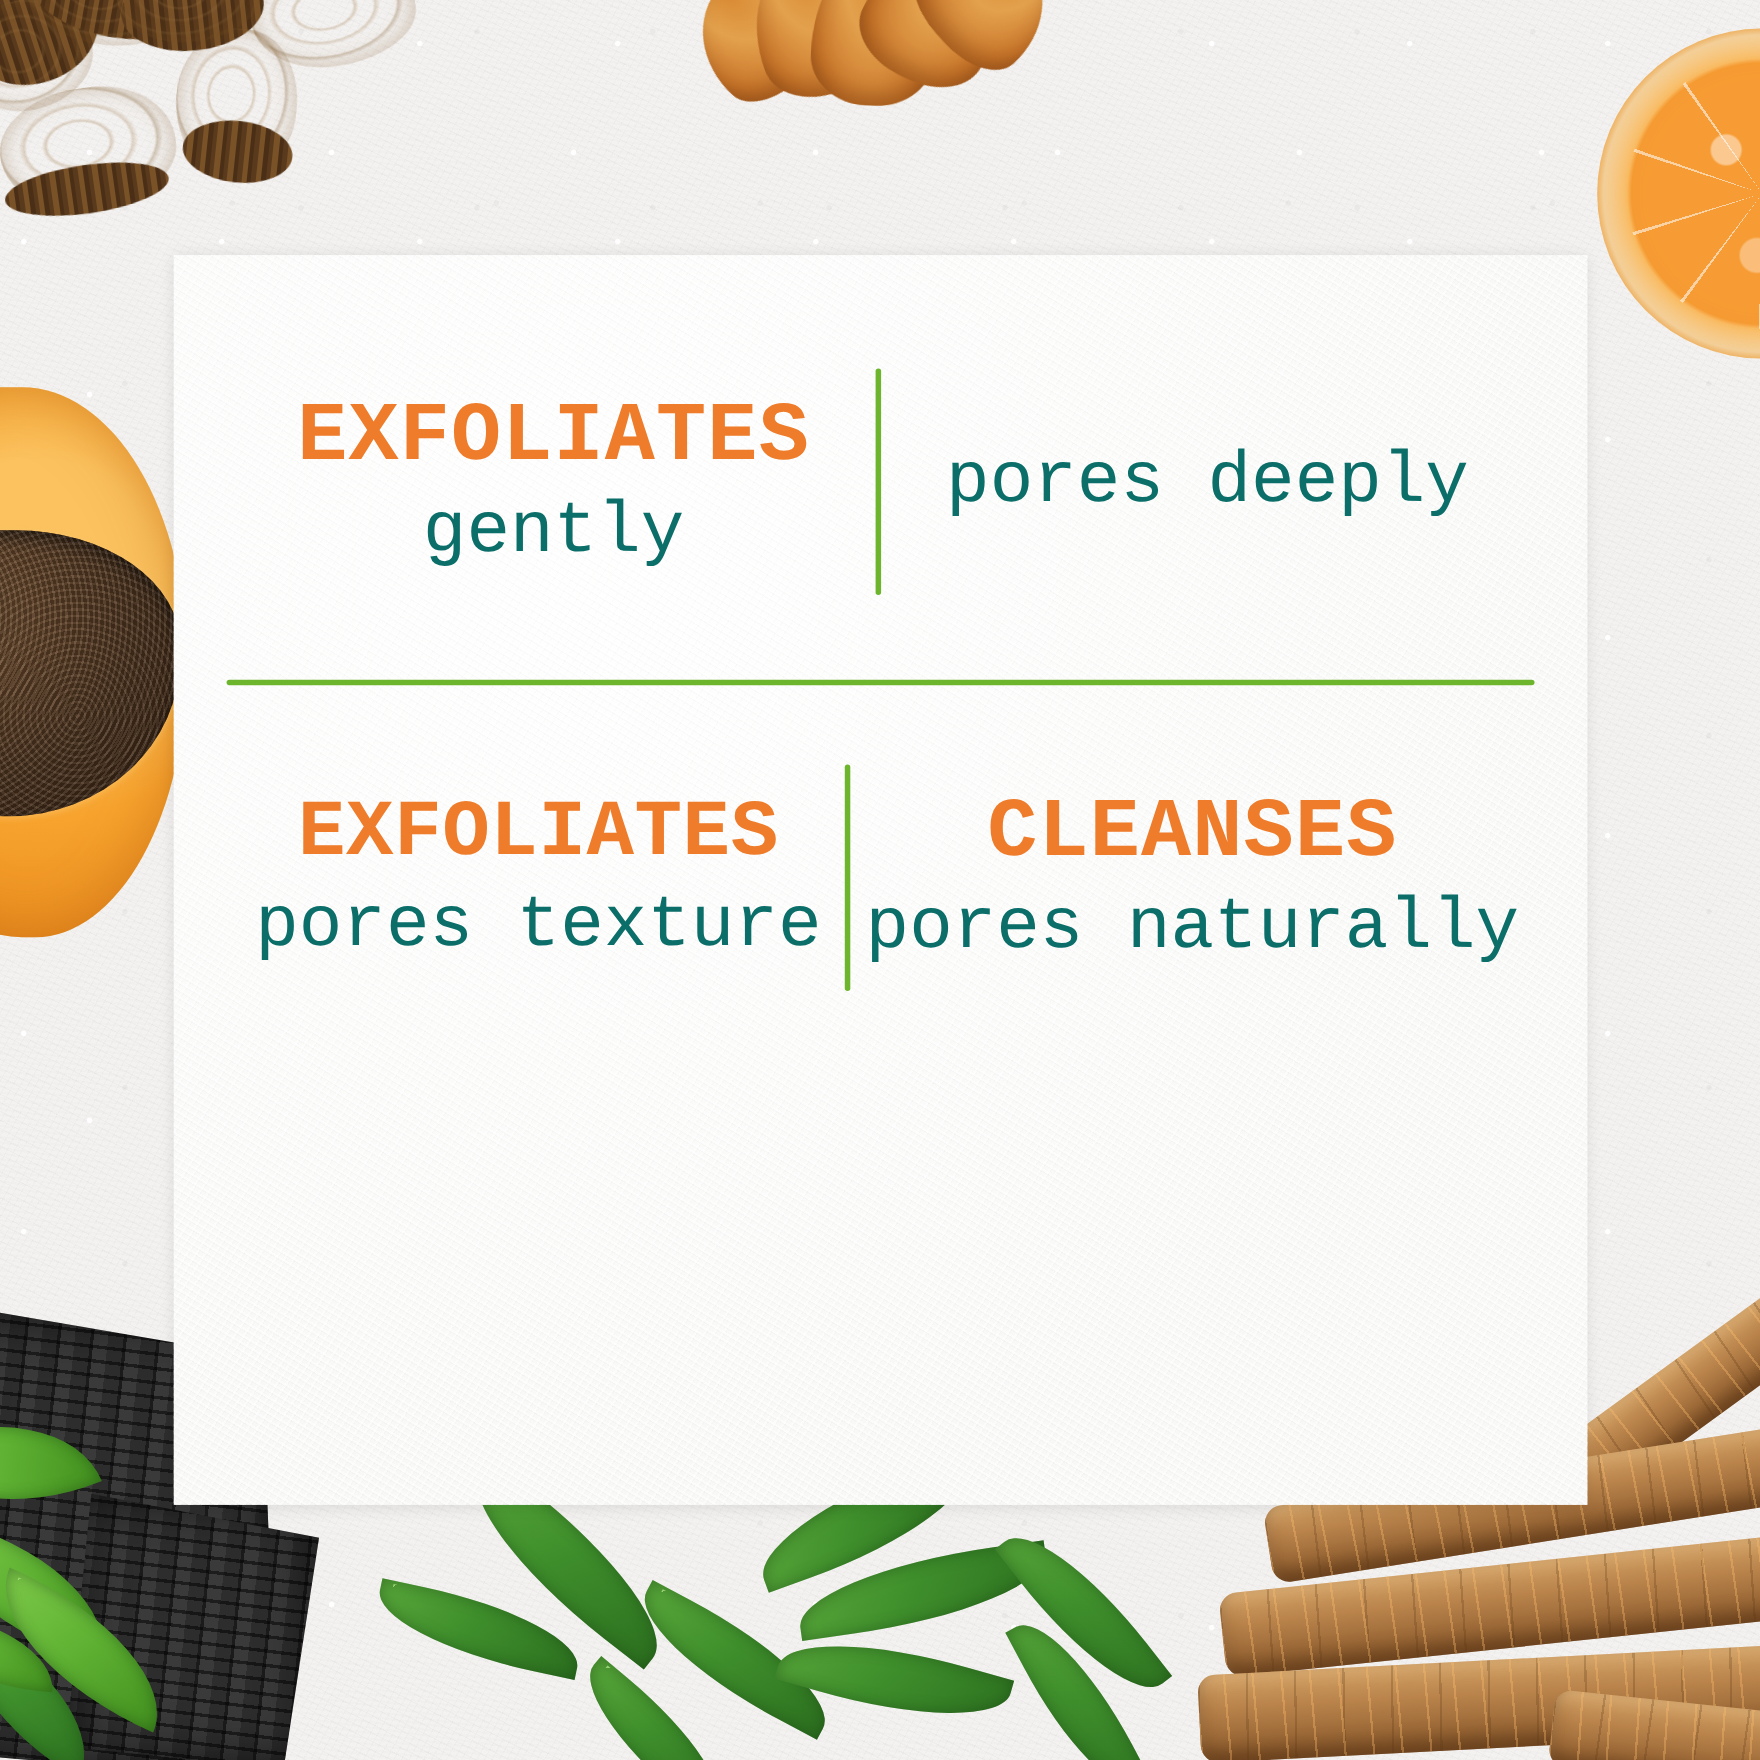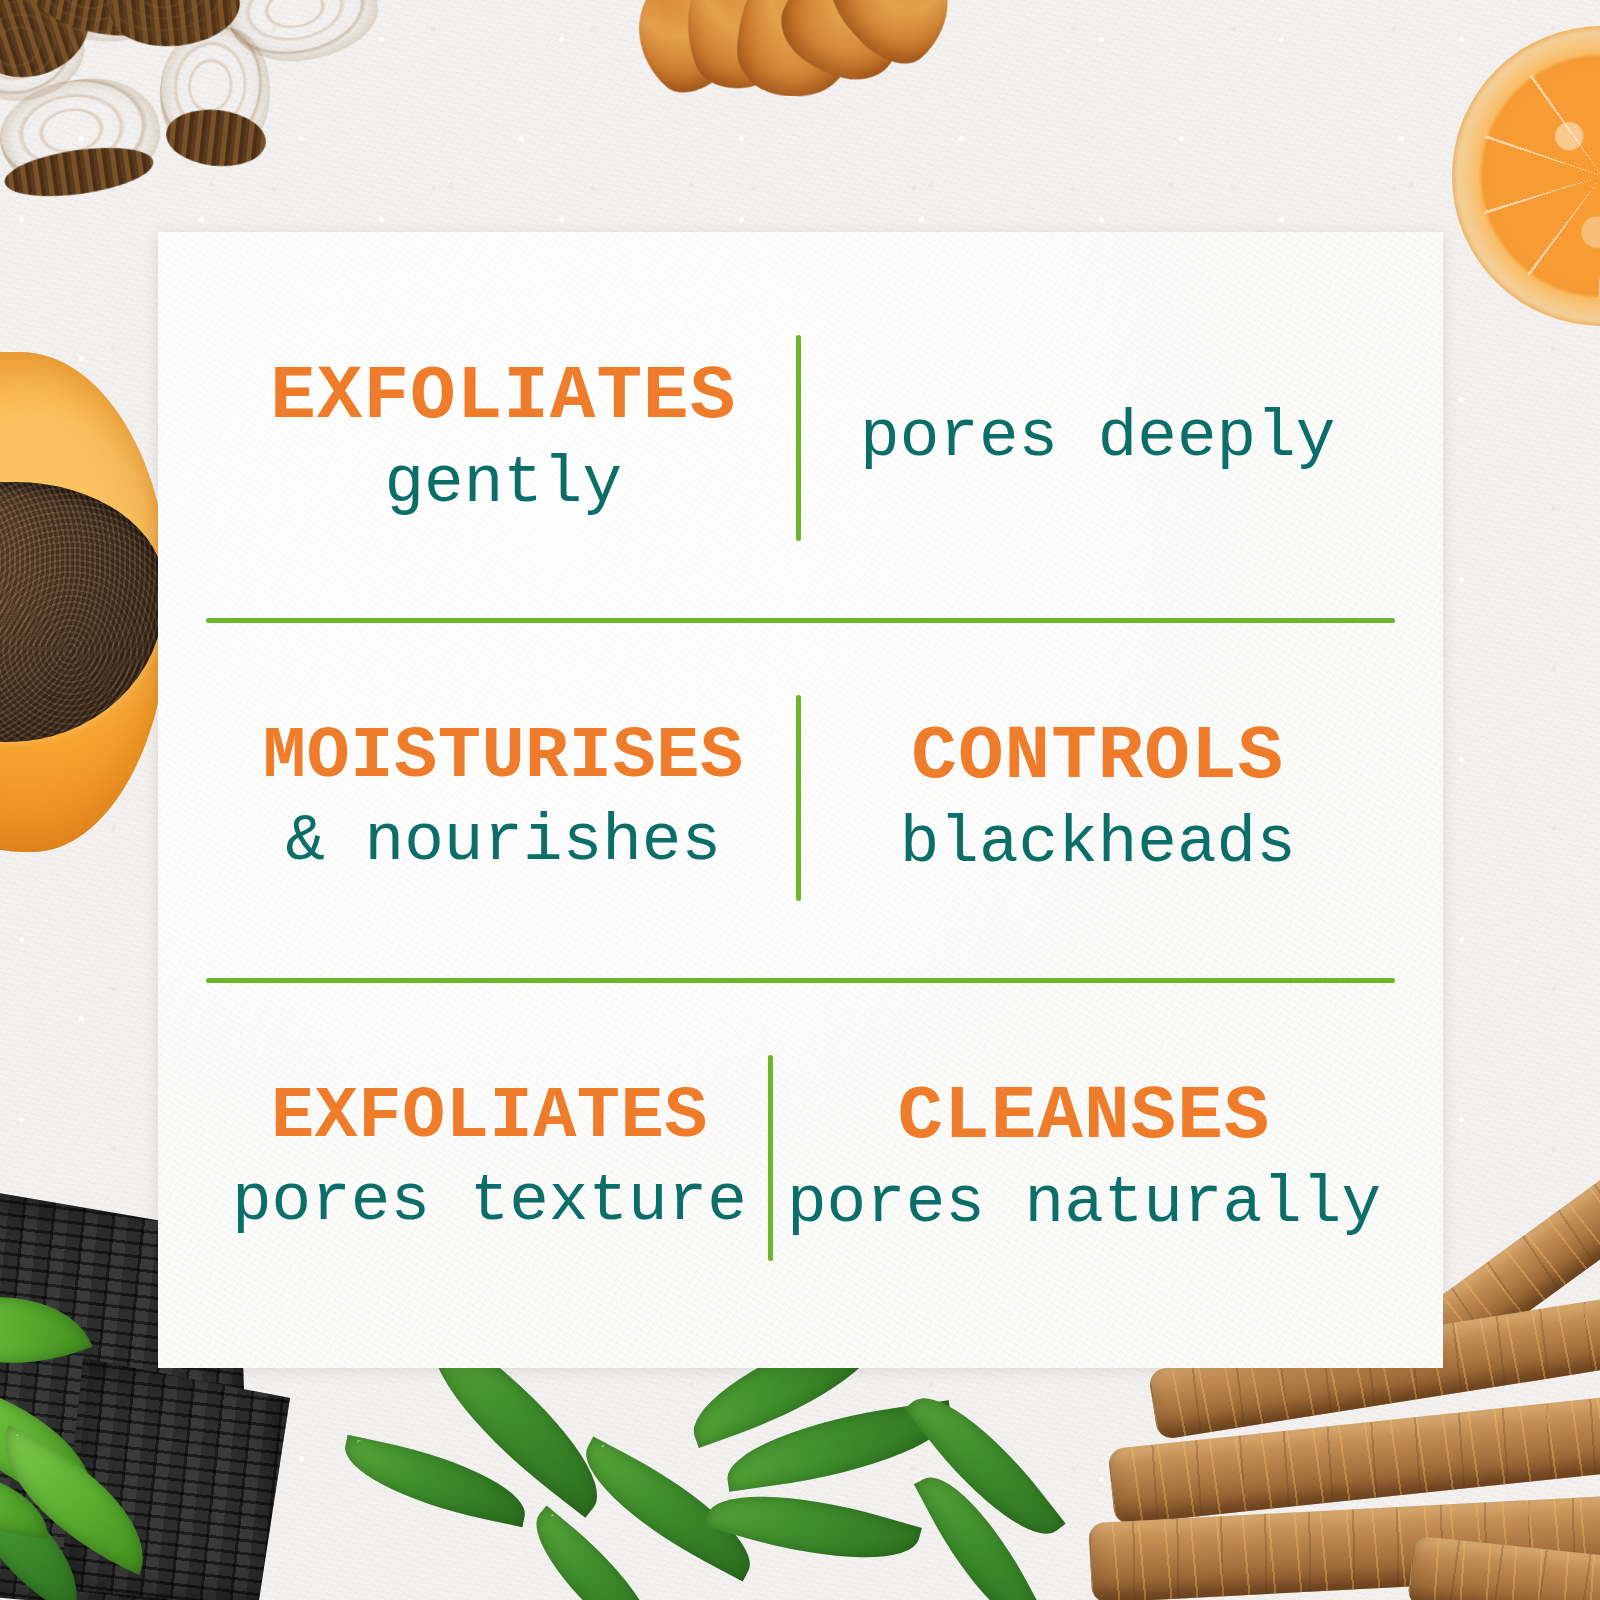--- a/index.html
+++ b/index.html
@@ -332,30 +332,20 @@
     <div class="row">
       <div class="cell left">
         <p class="headline">EXFOLIATES</p>
         <p class="subline">gently</p>
       </div>
       <div class="cell right">
         <p class="subline">pores deeply</p>
       </div>
     </div>
 
-    <div class="row">
-      <div class="cell left">
-        <p class="headline long">MOISTURISES</p>
-        <p class="subline">&amp; nourishes</p>
-      </div>
-      <div class="cell right">
-        <p class="headline">CONTROLS</p>
-        <p class="subline">blackheads</p>
-      </div>
-    </div>
 
     <div class="row">
       <div class="cell left">
         <p class="headline long">EXFOLIATES</p>
         <p class="subline">pores texture</p>
       </div>
       <div class="cell right">
         <p class="headline">CLEANSES</p>
         <p class="subline">pores naturally</p>
       </div>

